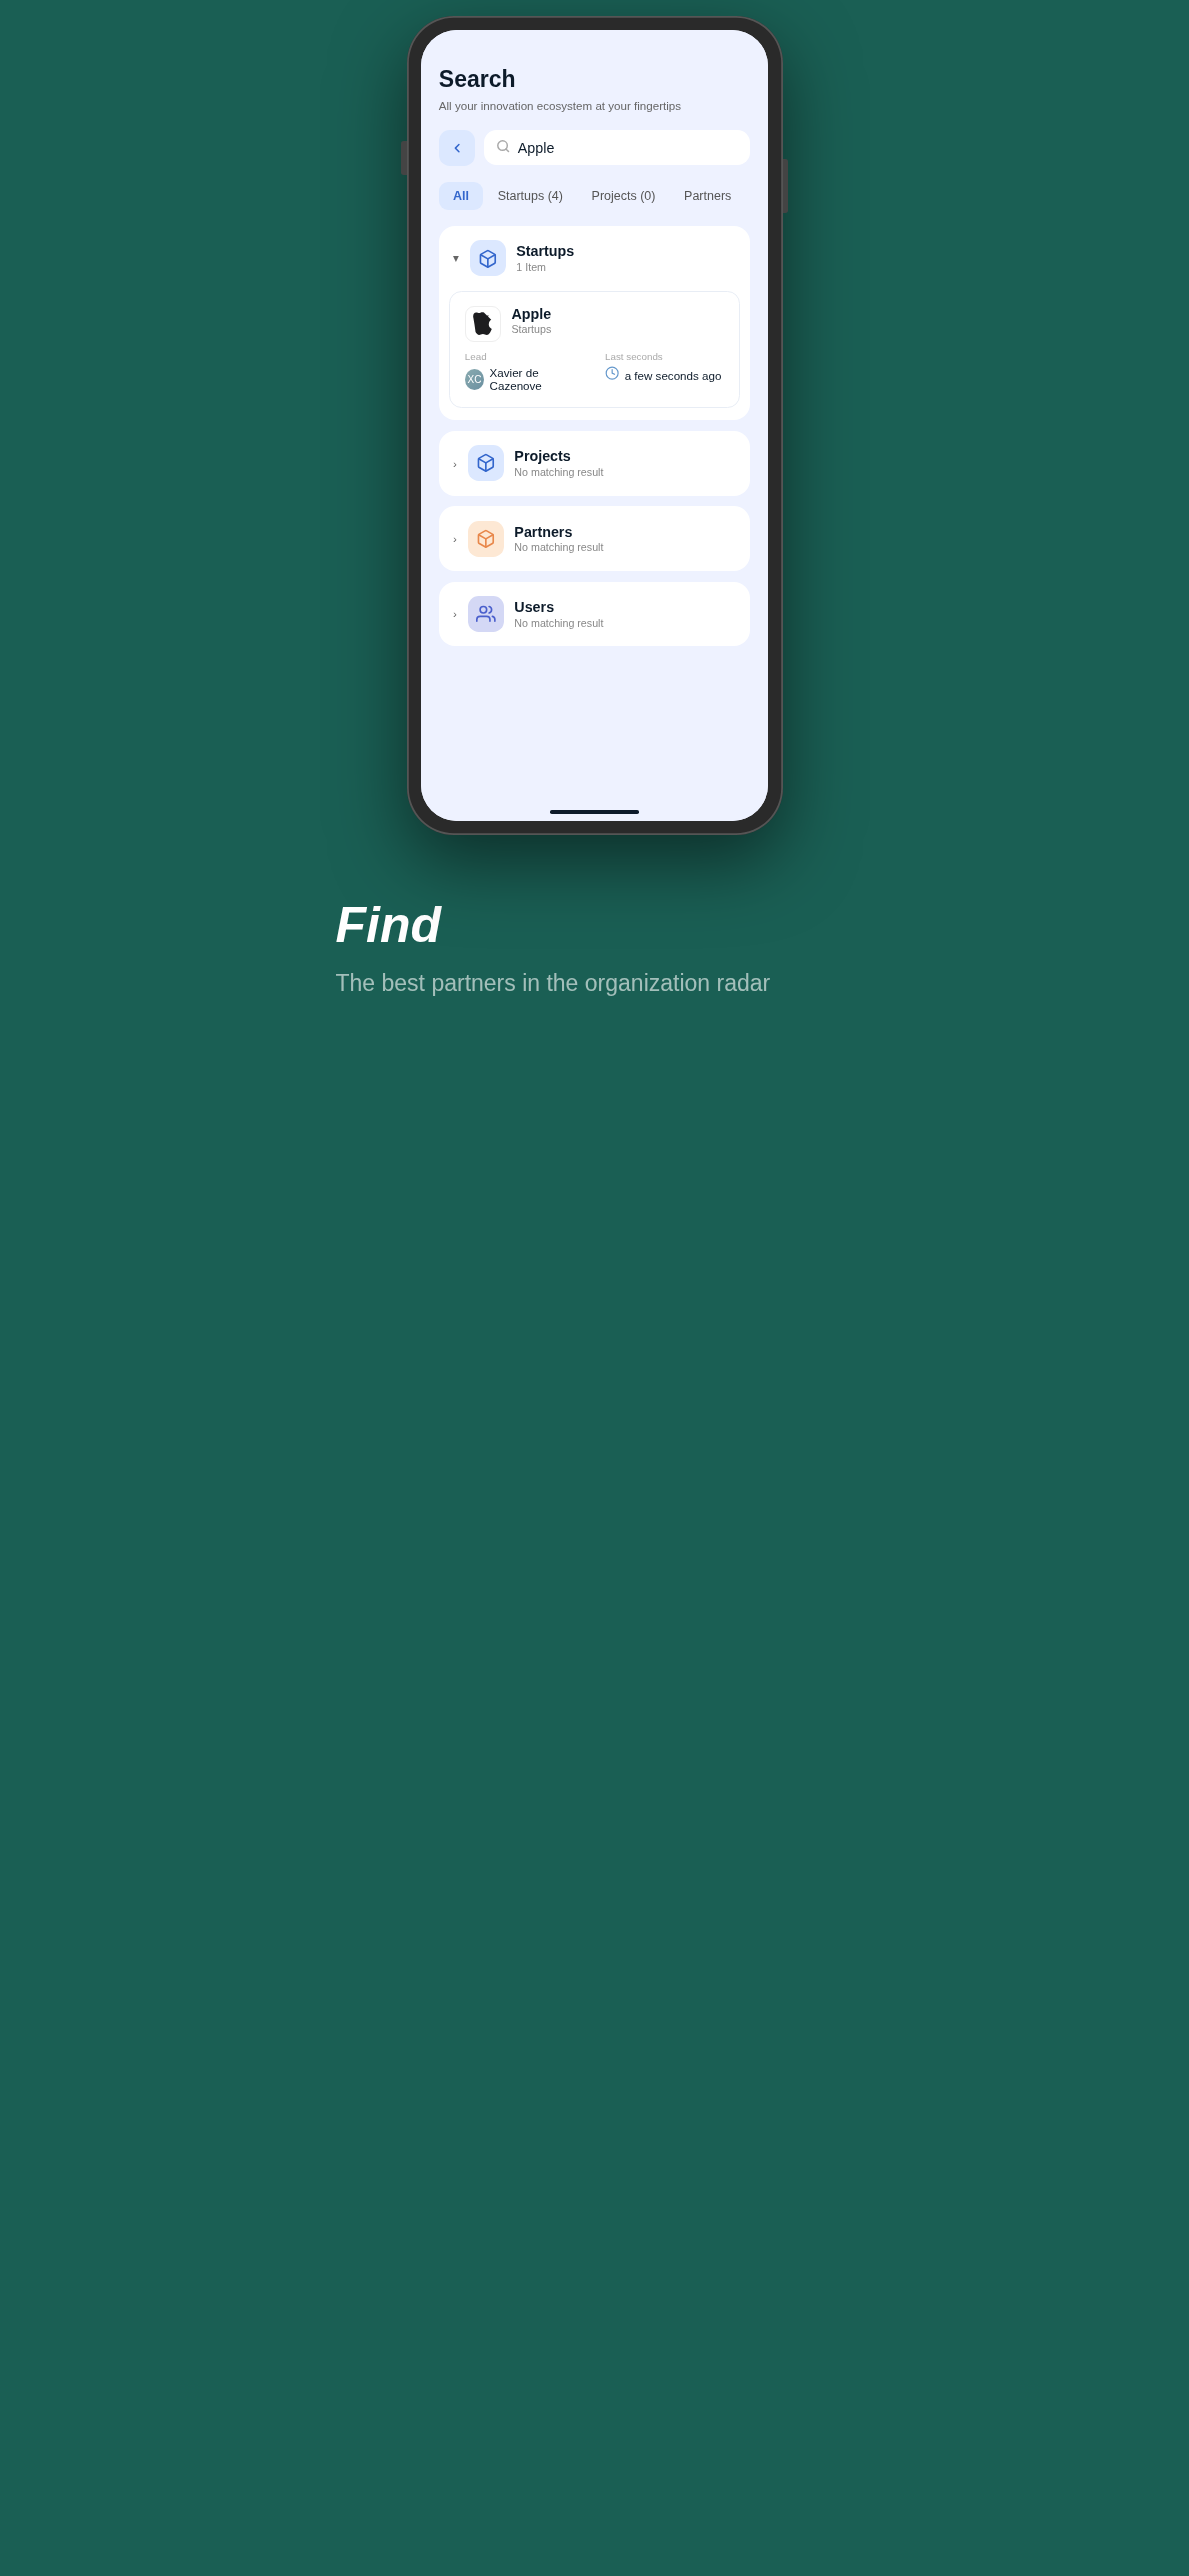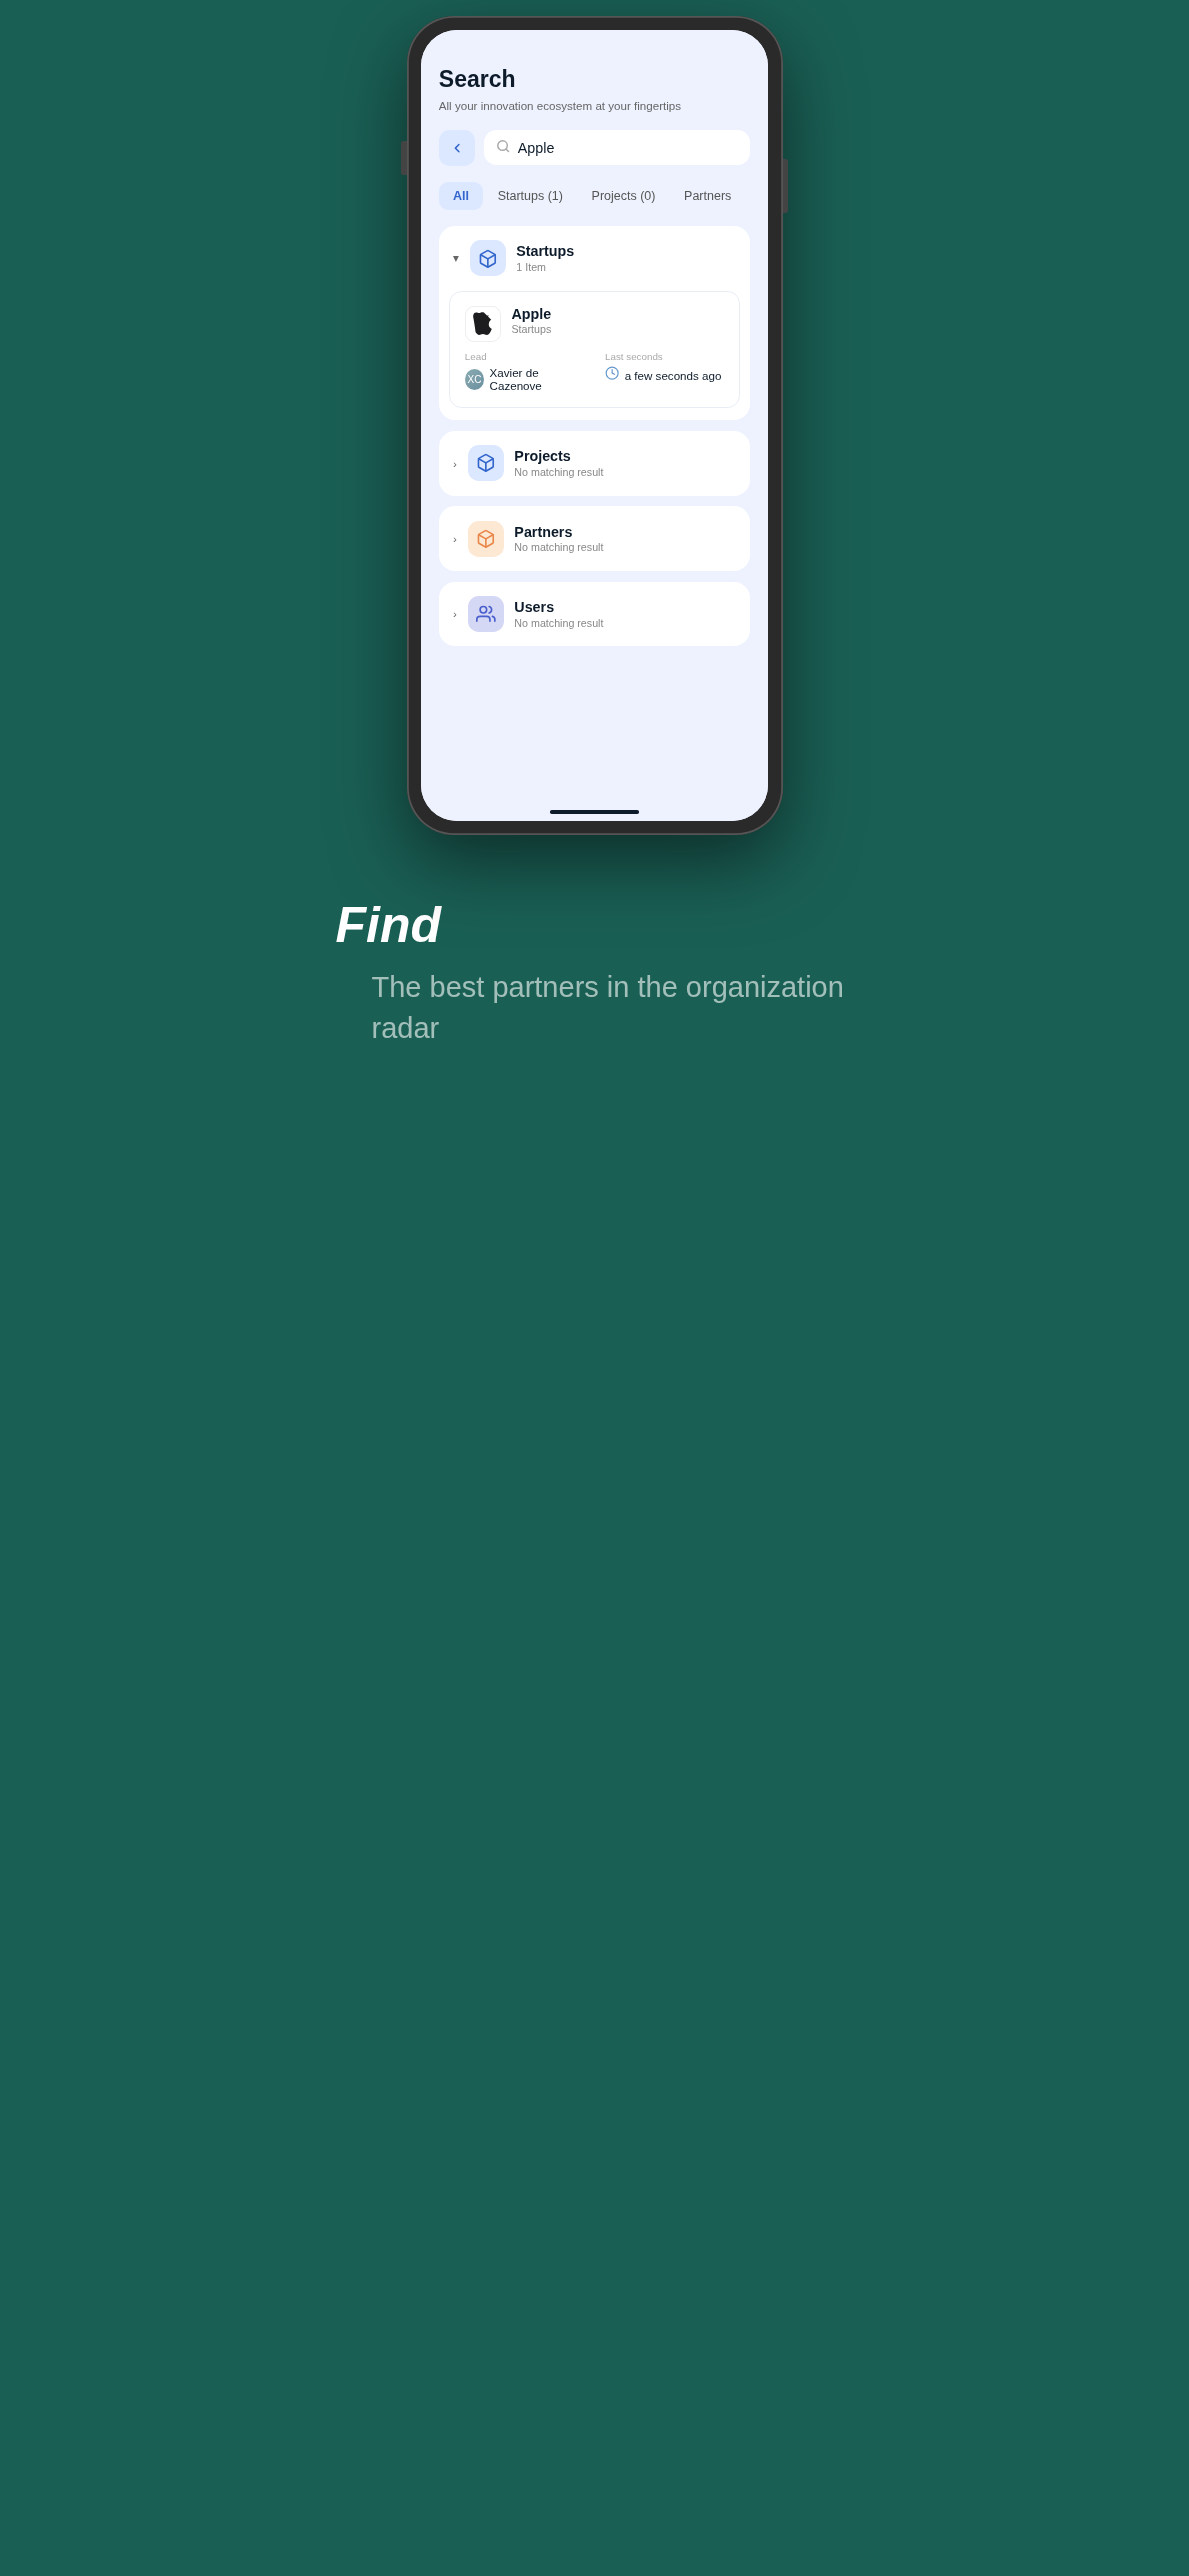--- a/index.html
+++ b/index.html
@@ -327,25 +327,24 @@
     .find-title {
       font-size: 50px;
       font-weight: 800;
       color: white;
       margin-bottom: 14.3px;
       line-height: 1.1;
       font-style: italic;
     }
 
     .find-subtitle {
-      font-size: 29px;
+      font-size: 23px;
       color: rgba(255,255,255,0.6);
       line-height: 1.4;
       font-weight: 400;
-      margin-left: 36px;
     }
 
     
     .box-icon-svg {
       width: 19.7px;
       height: 19.7px;
     }
 
     .users-icon-svg {
       width: 19.7px;
@@ -374,21 +373,21 @@
               <circle cx="11" cy="11" r="8"></circle>
               <line x1="21" y1="21" x2="16.65" y2="16.65"></line>
             </svg>
           </span>
           <span class="search-text">Apple</span>
         </div>
       </div>
 
       <div class="filter-tabs">
         <div class="tab active">All</div>
-        <div class="tab">Startups (1)</div>
+        <div class="tab">Startups (4)</div>
         <div class="tab">Projects (0)</div>
         <div class="tab">Partners</div>
       </div>
 
       <div class="section-card">
         <div class="section-header">
           <span class="chevron">▾</span>
           <div class="section-icon blue">
             <svg class="box-icon-svg" viewBox="0 0 24 24" fill="none" stroke="#3366cc" stroke-width="2" stroke-linecap="round" stroke-linejoin="round">
               <path d="M21 16V8a2 2 0 0 0-1-1.73l-7-4a2 2 0 0 0-2 0l-7 4A2 2 0 0 0 3 8v8a2 2 0 0 0 1 1.73l7 4a2 2 0 0 0 2 0l7-4A2 2 0 0 0 21 16z"></path>

